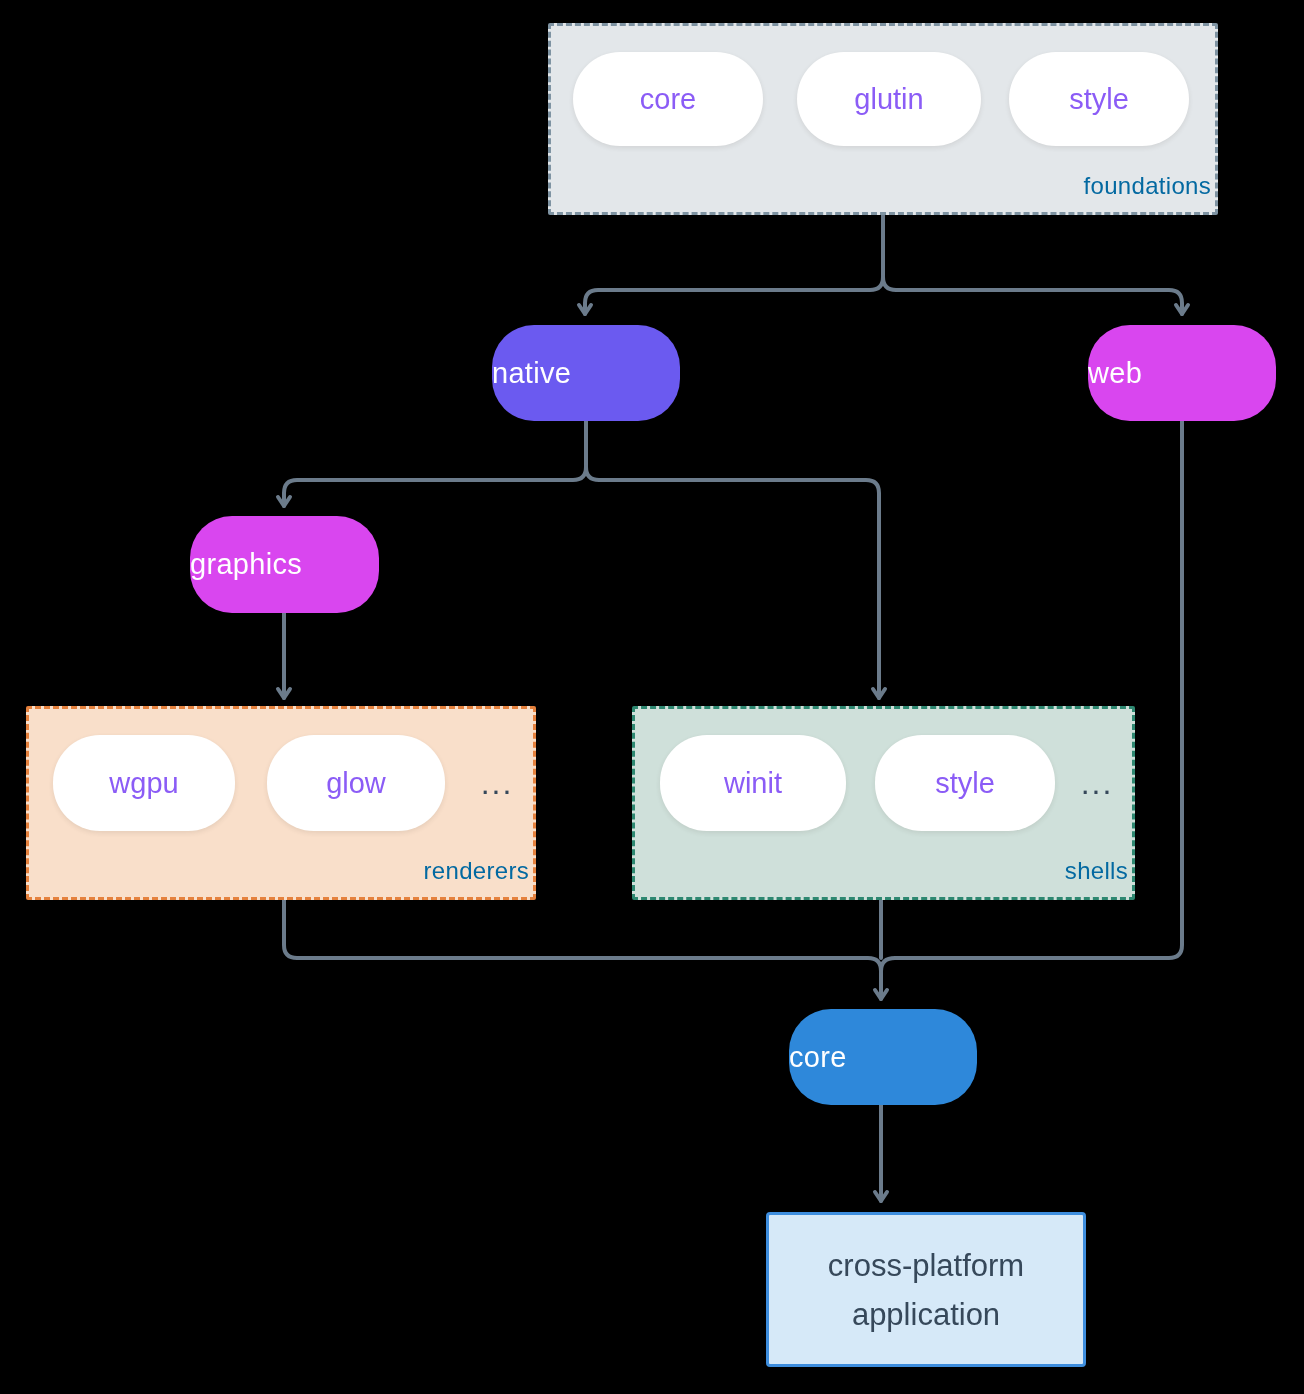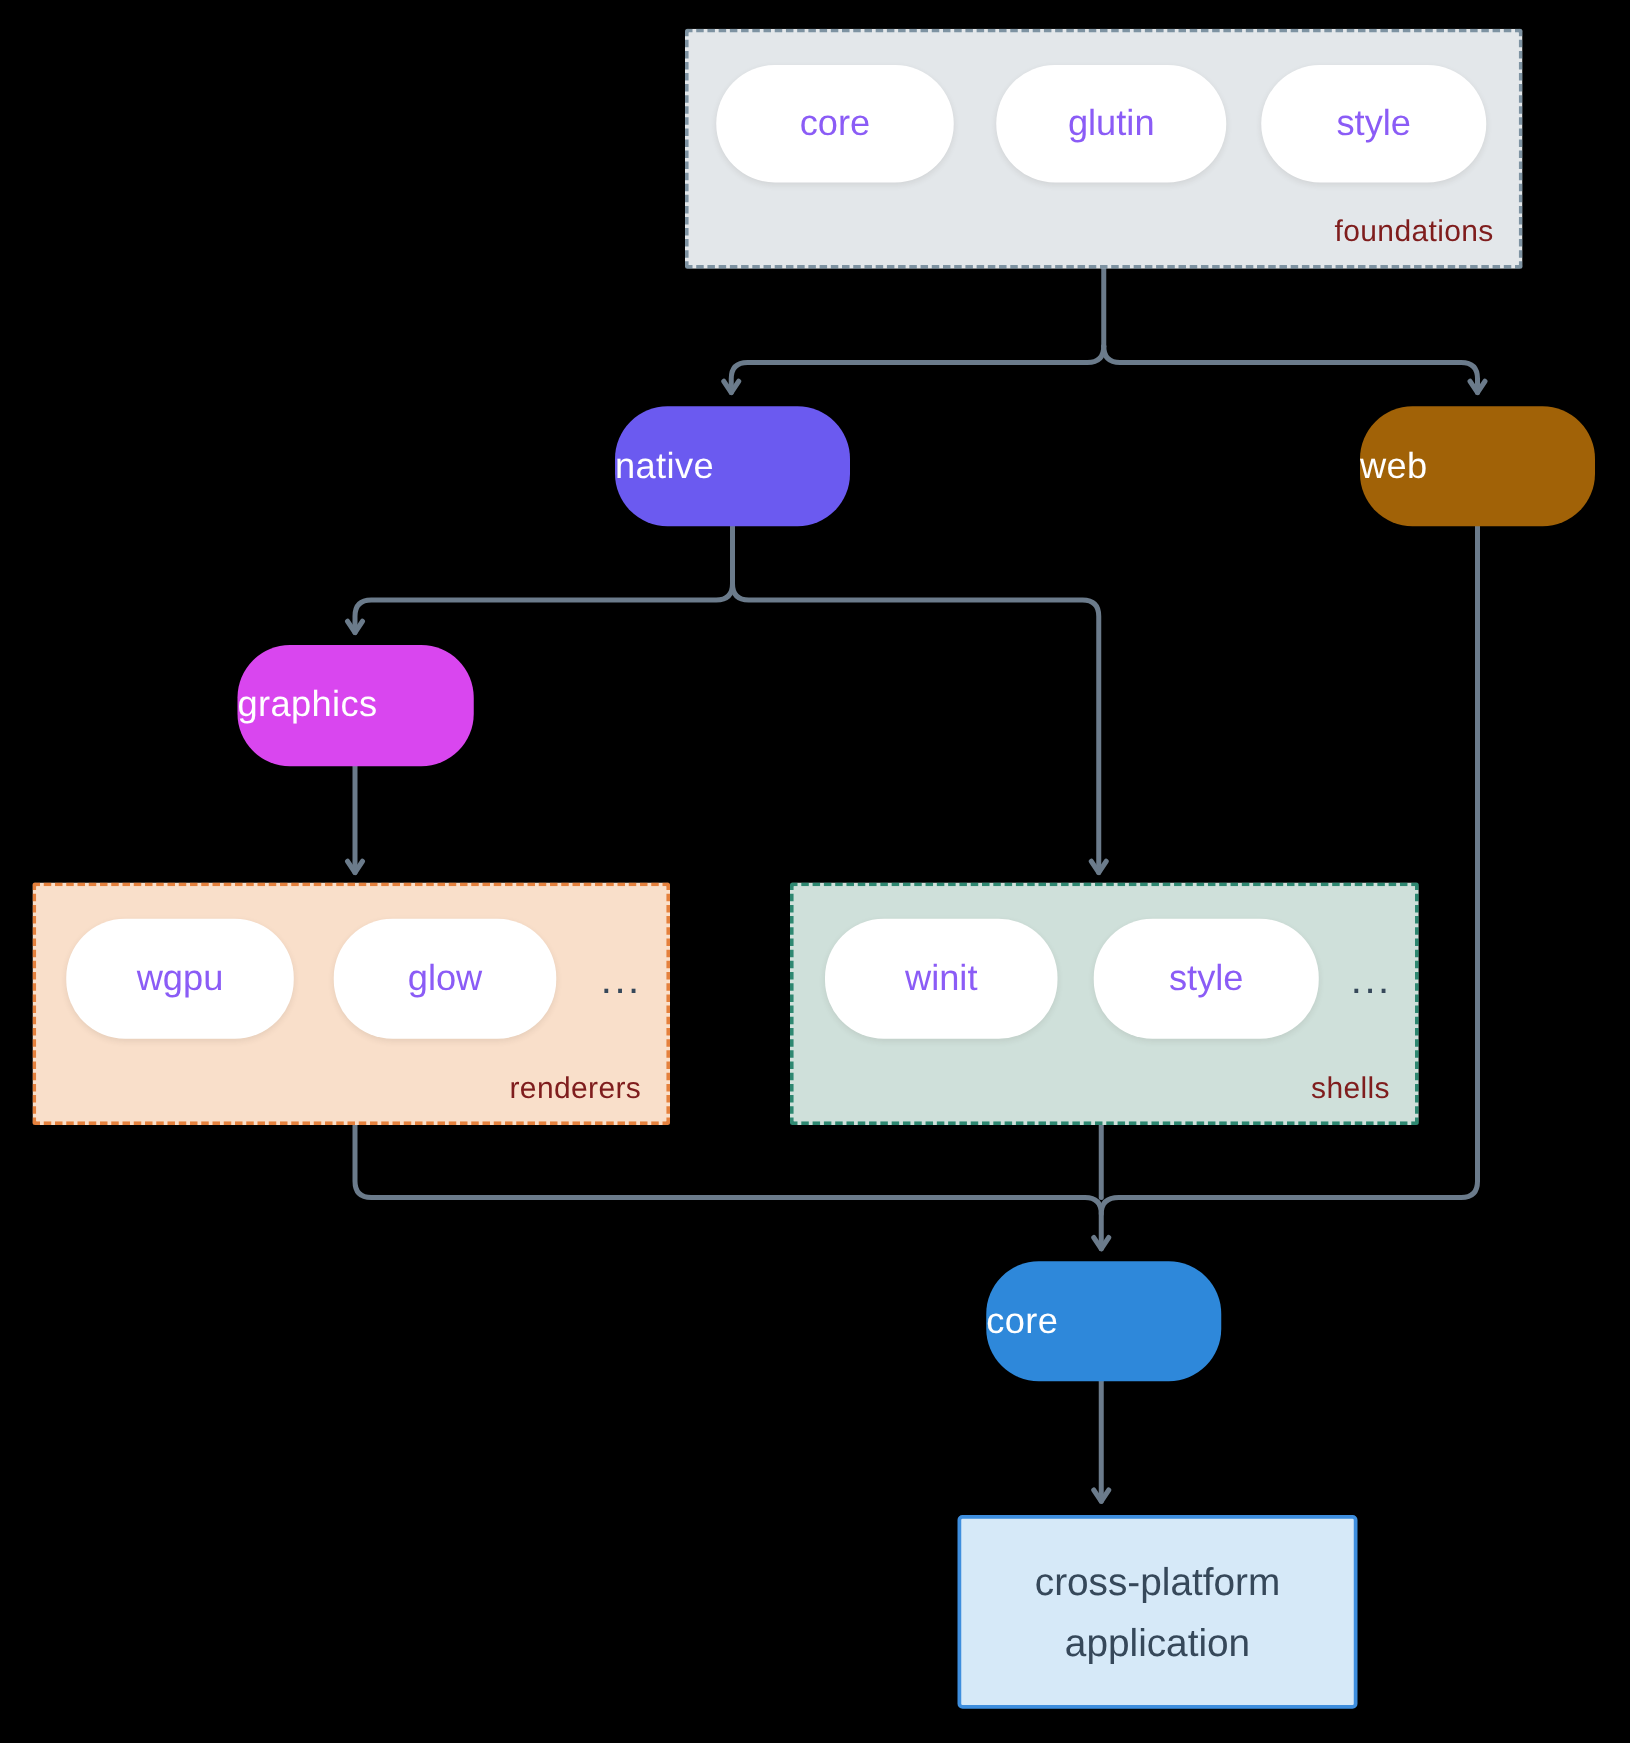--- a/index.html
+++ b/index.html
@@ -8,22 +8,22 @@
     width:1304px;height:1394px;
     background:#000;
     font-family:"Liberation Sans", sans-serif;
     overflow:hidden;
   }
   .edges{position:absolute;left:0;top:0;width:1304px;height:1394px;}
   .edges path{stroke:#6b7b8b;stroke-width:4;fill:none;stroke-linecap:round;stroke-linejoin:round;}
 
   .group{position:absolute;box-sizing:border-box;border-radius:2px;}
   .group-label{
-    position:absolute;right:20px;bottom:12px;
-    font-size:24px;color:#7f1d1d;letter-spacing:.3px;
+    position:absolute;right:4px;bottom:12px;
+    font-size:24px;color:#0369a1;letter-spacing:.3px;
   }
   .pill{
     position:absolute;display:flex;align-items:center;justify-content:center;
     background:#ffffff;color:#8b5cf6;font-size:29px;
     border-radius:47px;box-shadow:0 2px 5px rgba(60,50,40,.10);
   }
   .ellipsis{
     position:absolute;display:flex;align-items:center;justify-content:center;
     color:#36485a;font-size:32px;letter-spacing:2px;background:none;box-shadow:none;
   }
@@ -45,21 +45,21 @@
   #p-wgpu{left:24px; top:26px;width:182px;height:96px;}
   #p-glow{left:238px;top:26px;width:178px;height:96px;}
   #e-renderers{left:438px;top:26px;width:60px;height:96px;}
 
   #p-winit {left:25px; top:26px;width:186px;height:96px;}
   #p-glutin{left:240px;top:26px;width:180px;height:96px;}
   #e-shells{left:432px;top:26px;width:60px;height:96px;}
 
   
   #n-native  {left:492px; top:325px; width:188px;height:96px;background:#6b5af0;}
-  #n-web     {left:1088px;top:325px; width:188px;height:96px;background:#a16207;}
+  #n-web     {left:1088px;top:325px; width:188px;height:96px;background:#d946ef;}
   #n-graphics{left:190px; top:516px; width:189px;height:97px;background:#d946ef;}
   #n-iced    {left:789px; top:1009px;width:188px;height:96px;background:#2e88da;}
 
   #n-app{
     position:absolute;left:723px;top:1212px;width:320px;height:155px;
     box-sizing:border-box;background:#d6e9f8;border:3px solid #3e8ede;border-radius:4px;
     display:flex;flex-direction:column;align-items:center;justify-content:center;
     color:#36485a;font-size:31px;line-height:49px;margin-left:43px;
   }
 </style>

